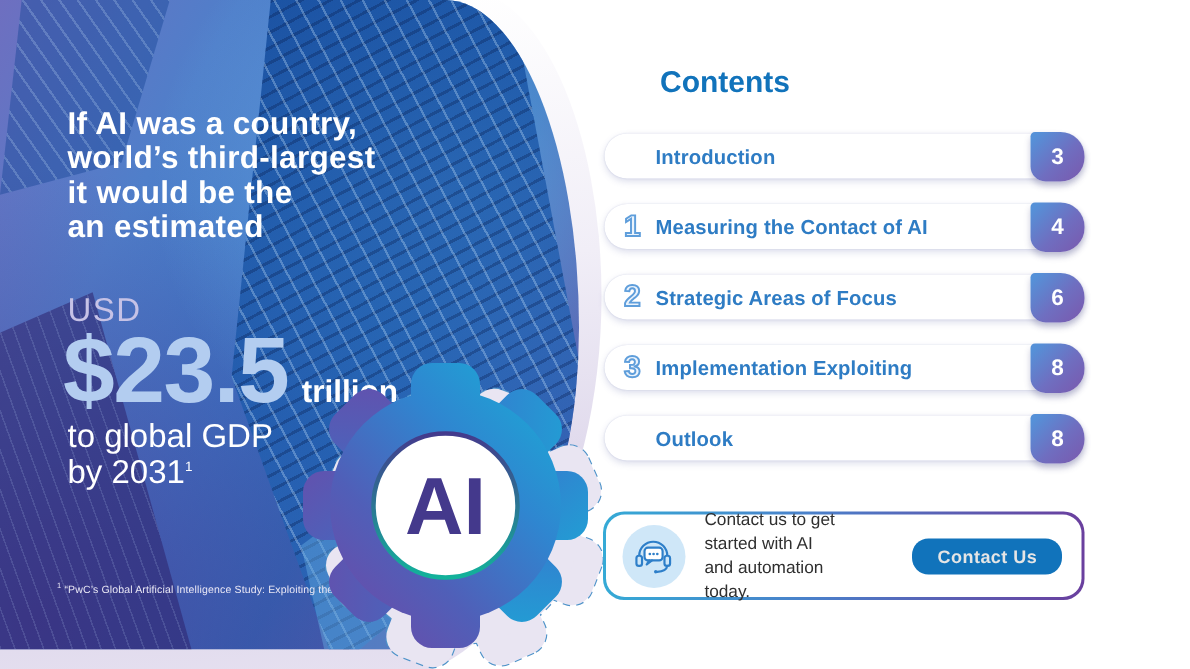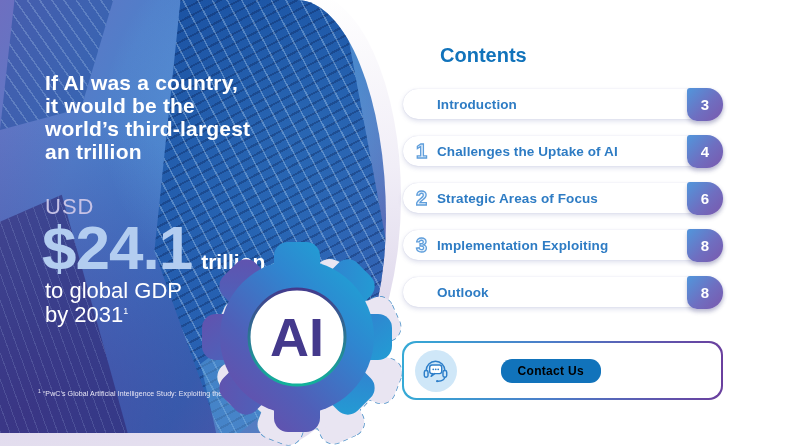--- a/index.html
+++ b/index.html
@@ -97,49 +97,49 @@
     display:flex; align-items:center;
   }
   .support-circle {
     width:42px; height:42px; border-radius:50%; background:#cfe7f8;
     margin-left:11px; flex:0 0 auto;
     display:flex; align-items:center; justify-content:center;
   }
   .contact-msg { margin-left:13px; font-size:11.5px; line-height:16px; color:#2f2f2f; flex:1 1 auto; }
   .contact-btn {
     margin-right:13px; flex:0 0 auto; border:none; cursor:pointer;
-    background:#1173bb; color:#000000; font-family:"Liberation Sans",sans-serif;
+    background:#1173bb; color:#e5e5e5; font-family:"Liberation Sans",sans-serif;
     font-size:12px; font-weight:bold; letter-spacing:0.3px;
     padding:5px 17px; border-radius:11px;margin-left:44px;
   }
 </style>
 </head>
 <body>
 
 <div class="stage">
 
   <div class="crescent"></div>
   <div class="panel">
     <div class="layer tower1"></div>
     <div class="layer tower2"></div>
     <div class="layer tower3"></div>
     <div class="layer flare"></div>
 
     <div class="hero-text">
       <div class="headline">
         <div>If AI was a country,</div>
+        <div>world’s third-largest</div>
         <div>it would be the</div>
-        <div>world’s third-largest</div>
-        <div>an trillion</div>
+        <div>an estimated</div>
       </div>
     </div>
 
     <div class="usd">USD</div>
     <div class="amount-row">
-      <span class="amount">$24.1</span><span class="amount-unit">trillion</span>
+      <span class="amount">$23.5</span><span class="amount-unit">trillion</span>
     </div>
     <div class="gdp">
       <div>to global GDP</div>
       <div><span>by 2031</span><sup>1</sup></div>
     </div>
 
     <div class="footnote">
       <sup>1</sup>
       <span>“PwC’s Global Artificial Intelligence Study: Exploiting the AI Revolution”</span>
     </div>
@@ -190,21 +190,21 @@
   <div class="contents-title">Contents</div>
 
   <div class="toc">
     <div class="toc-row">
       <span class="toc-num"></span>
       <span class="toc-label">Introduction</span>
       <span class="toc-badge">3</span>
     </div>
     <div class="toc-row">
       <span class="toc-num">1</span>
-      <span class="toc-label">Challenges the Uptake of AI</span>
+      <span class="toc-label">Measuring the Contact of AI</span>
       <span class="toc-badge">4</span>
     </div>
     <div class="toc-row">
       <span class="toc-num">2</span>
       <span class="toc-label">Strategic Areas of Focus</span>
       <span class="toc-badge">6</span>
     </div>
     <div class="toc-row">
       <span class="toc-num">3</span>
       <span class="toc-label">Implementation Exploiting</span>
@@ -226,17 +226,21 @@
           <rect x="20.2" y="13" width="3.6" height="6.5" rx="1.6" fill="#cfe7f8"></rect>
           <path d="M22 19.5 q-0.5 3.5 -6.5 3.8"></path>
           <circle cx="14.6" cy="23.3" r="1.1" fill="#2e7fc9" stroke="none"></circle>
           <rect x="7.4" y="7.8" width="11.6" height="8.2" rx="2.2" fill="#ffffff"></rect>
           <path d="M10.4 16 l-1.6 2.6 3.4-2.6" fill="#ffffff"></path>
           <circle cx="10.8" cy="11.9" r="0.85" fill="#2e7fc9" stroke="none"></circle>
           <circle cx="13.2" cy="11.9" r="0.85" fill="#2e7fc9" stroke="none"></circle>
           <circle cx="15.6" cy="11.9" r="0.85" fill="#2e7fc9" stroke="none"></circle>
         </svg>
       </div>
+      <div class="contact-msg">
+        <div>Contact us to get started with AI</div>
+        <div>and automation today.</div>
+      </div>
       <button class="contact-btn">Contact Us</button>
     </div>
   </div>
 
 </div>
 
 </body></html>

